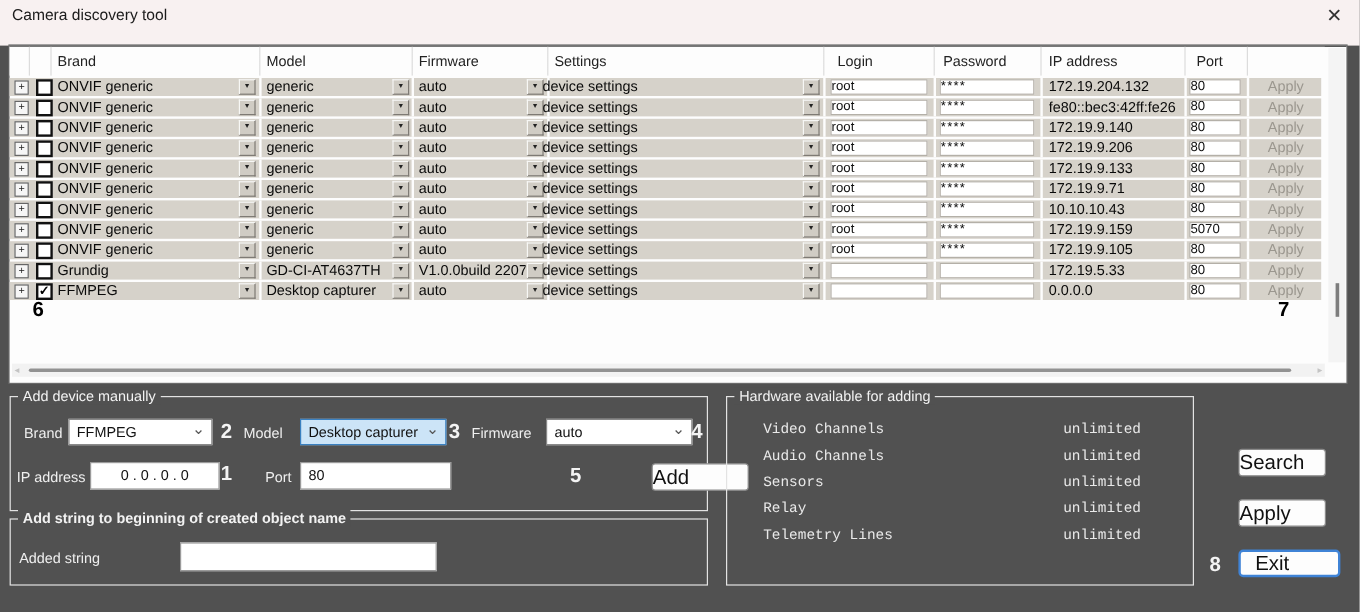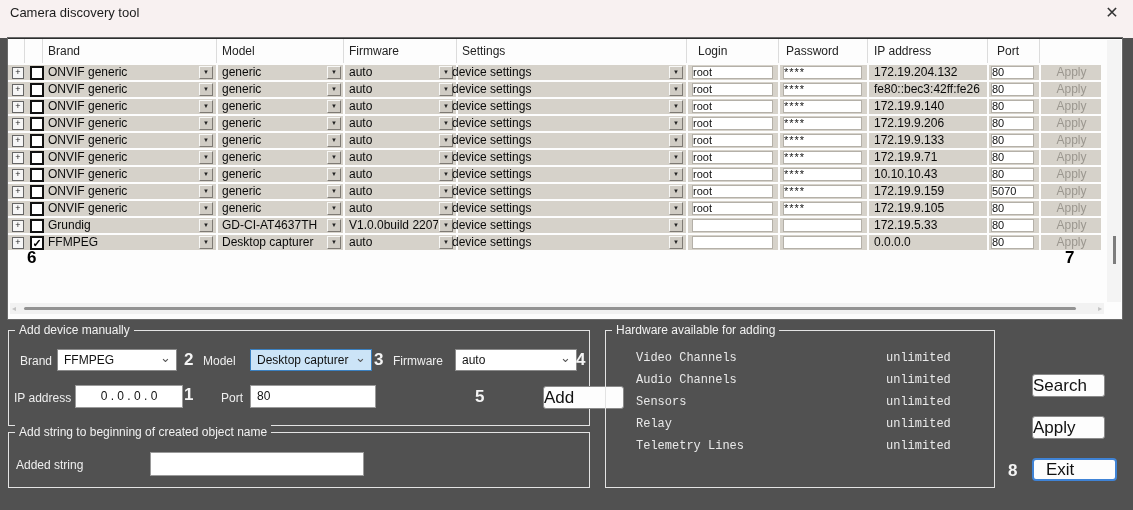--- a/index.html
+++ b/index.html
@@ -54,21 +54,21 @@
   .hscroll{position:absolute;left:2px;top:264px;width:1094px;height:11px;background:#f2f2f2;}
   .hscroll .thumb{position:absolute;left:14px;top:4px;width:1052px;height:3px;background:#929292;border-radius:2px;}
   .hscroll .arrow{position:absolute;top:1px;font-size:8px;color:#c4c4c4;line-height:9px;}
   .hscroll .a-left{left:2px}.hscroll .a-right{right:2px}
   .vscroll{position:absolute;left:1099px;top:1px;width:14px;height:262px;background:#f4f4f4;}
   .vscroll .thumb{position:absolute;left:6px;top:196px;width:3px;height:28px;background:#7d7d7d;}
   
   .group{position:absolute;border:1px solid #e3e3e3;}
   .group-label{position:absolute;top:-8px;left:6px;background:#515151;padding:0 4px;color:#f2f2f2;font-size:12px;white-space:nowrap;}
   .g-add{left:8px;top:330px;width:580px;height:94px;}
-  .g-string{left:8px;top:432px;width:580px;height:54px;}
+  .g-string{left:8px;top:432px;width:580px;height:54px;font-weight:bold;}
   .g-hw{left:605px;top:330px;width:388px;height:156px;}
   .flabel{position:absolute;font-size:12px;color:#efefef;white-space:nowrap;}
   .mini-select{position:absolute;height:20px;background:#fff;border:1px solid #8a8a8a;font-size:12px;color:#111;
     line-height:20px;padding-left:6px;box-sizing:content-box;}
   .mini-select .chev{position:absolute;right:5px;top:-2px;color:#555;font-size:13px;}
   .mini-select.hl{background:#cce4f7;border-color:#3a80c0;}
   .textbox{position:absolute;background:#fff;border:1px solid #9a9a9a;font-size:12px;color:#111;}
   .btn{position:absolute;background:#fdfdfd;border:1px solid #8a8a8a;border-radius:3px;font-size:17px;color:#111;
     text-align:left;line-height:21px;cursor:default;}
   .btn.focus{border:2px solid #3f83d6;border-radius:4px;padding-left:12px;}

